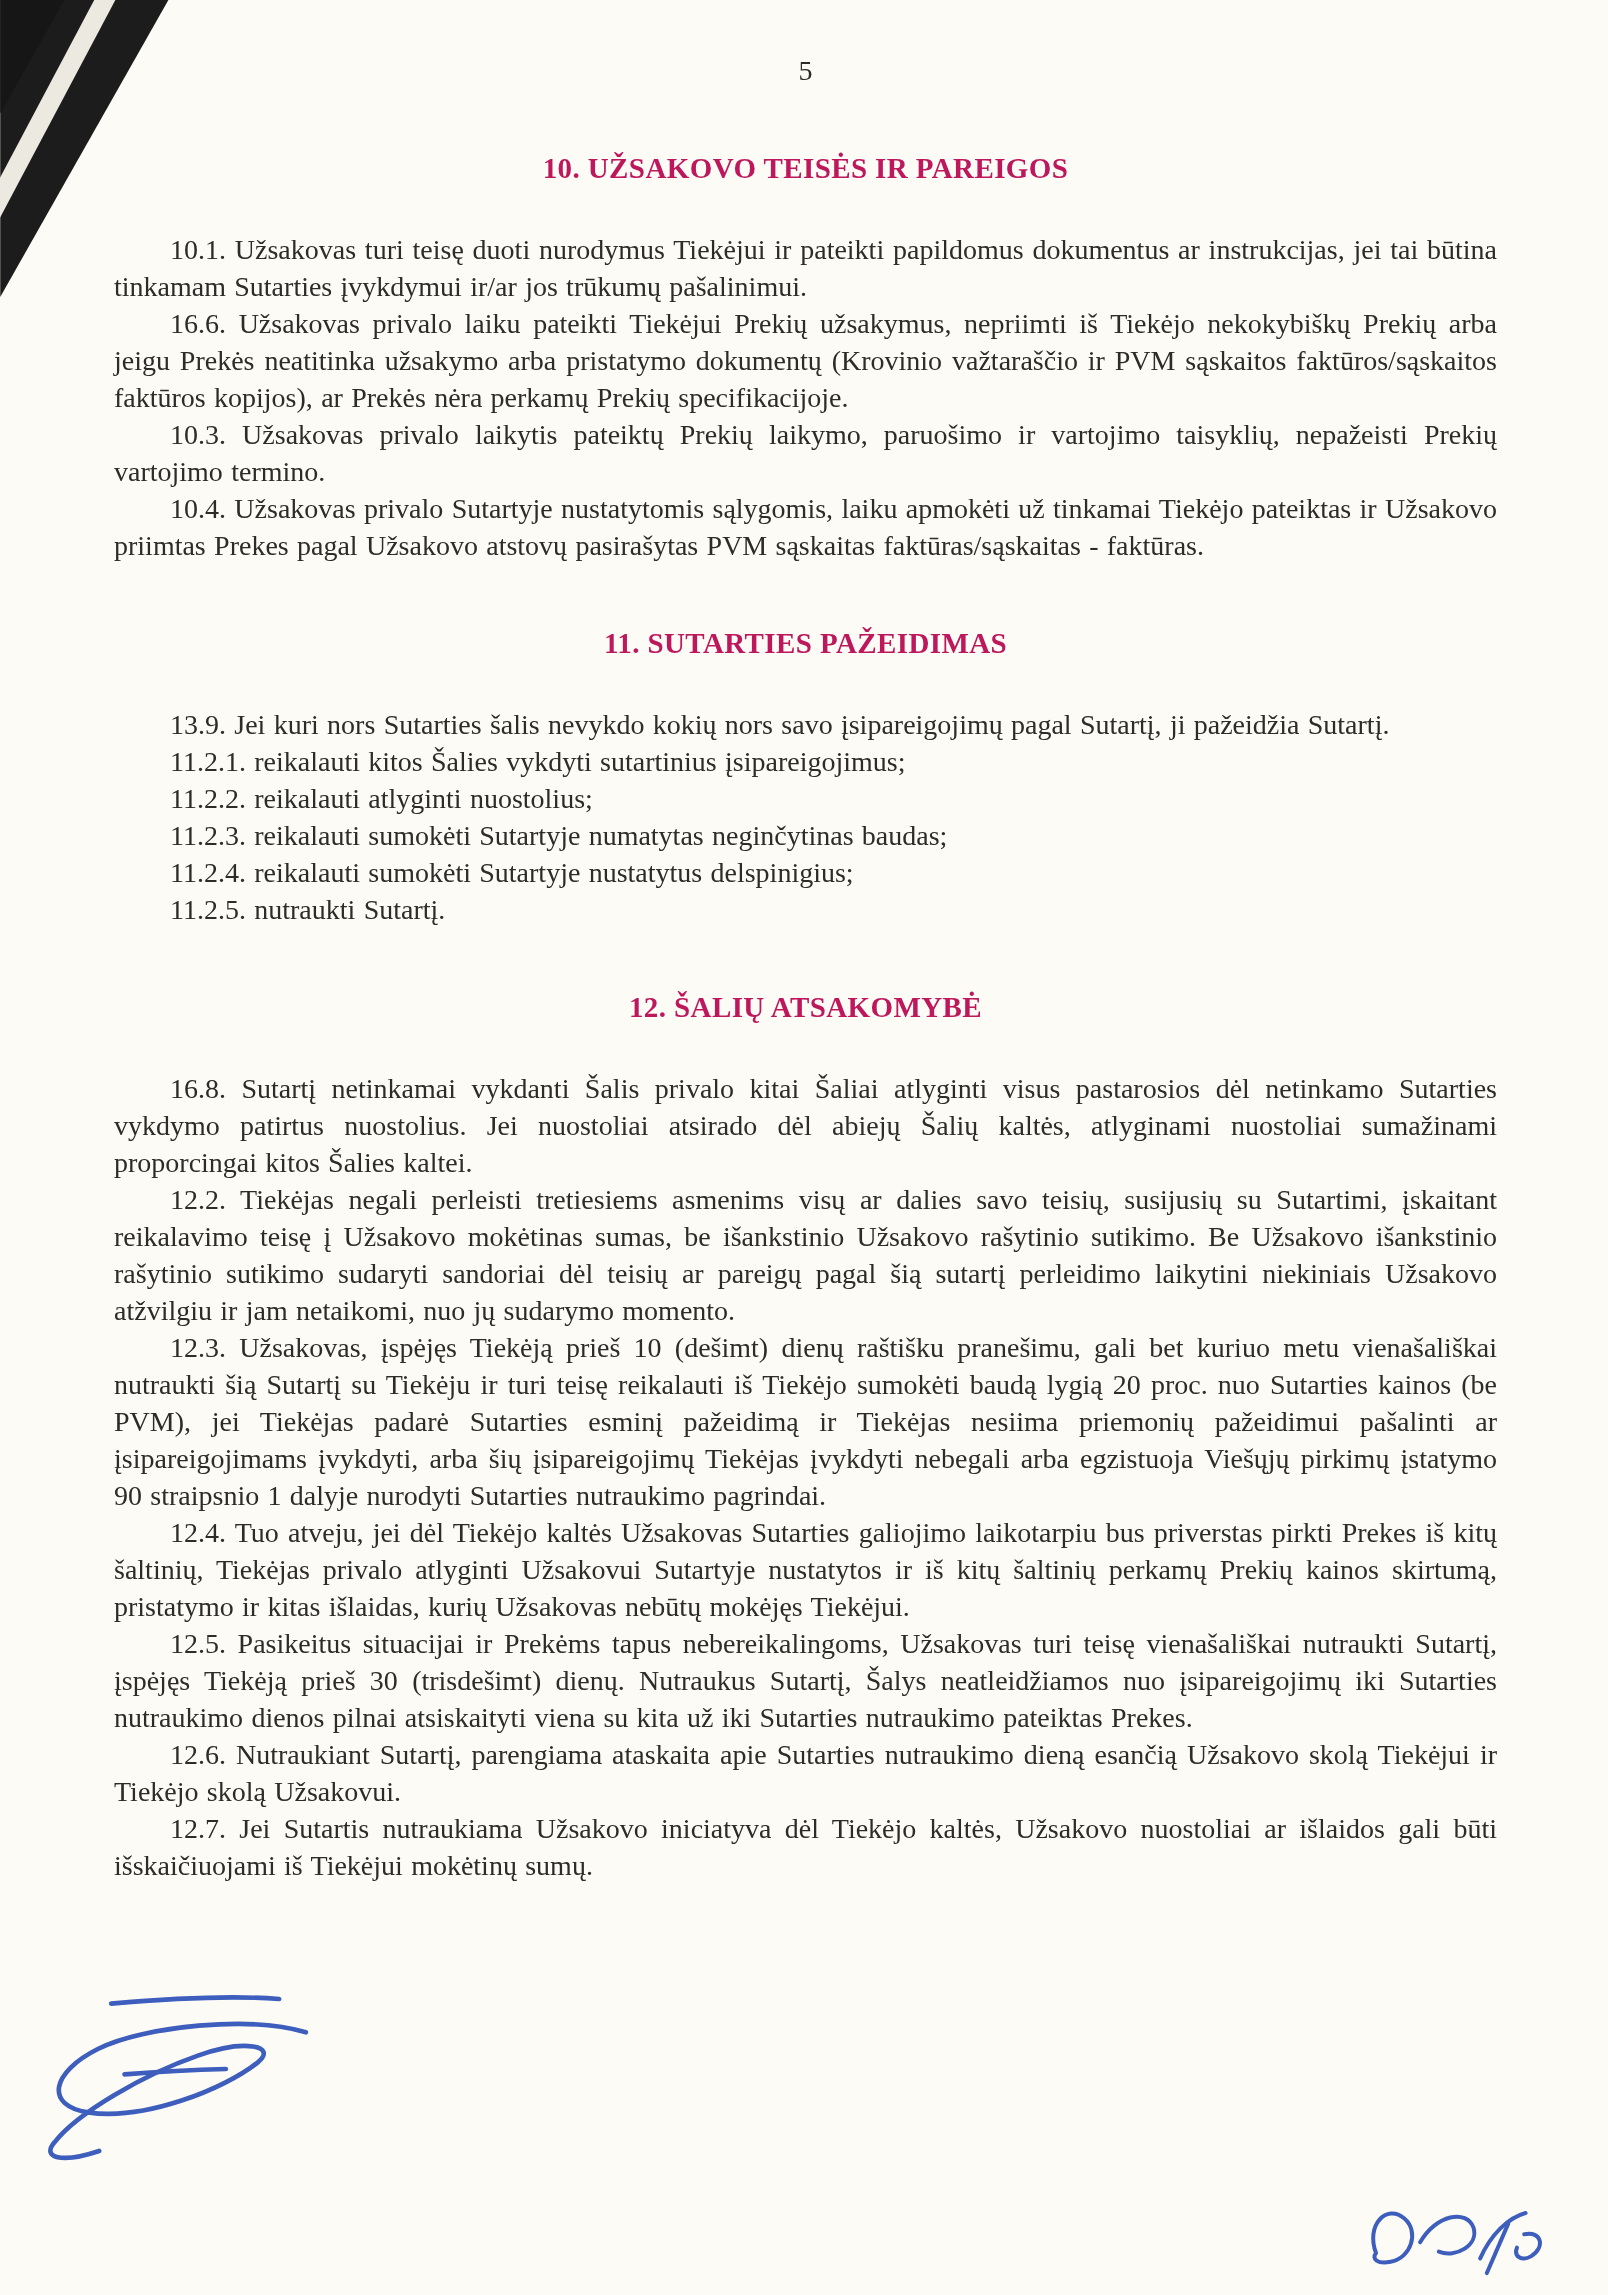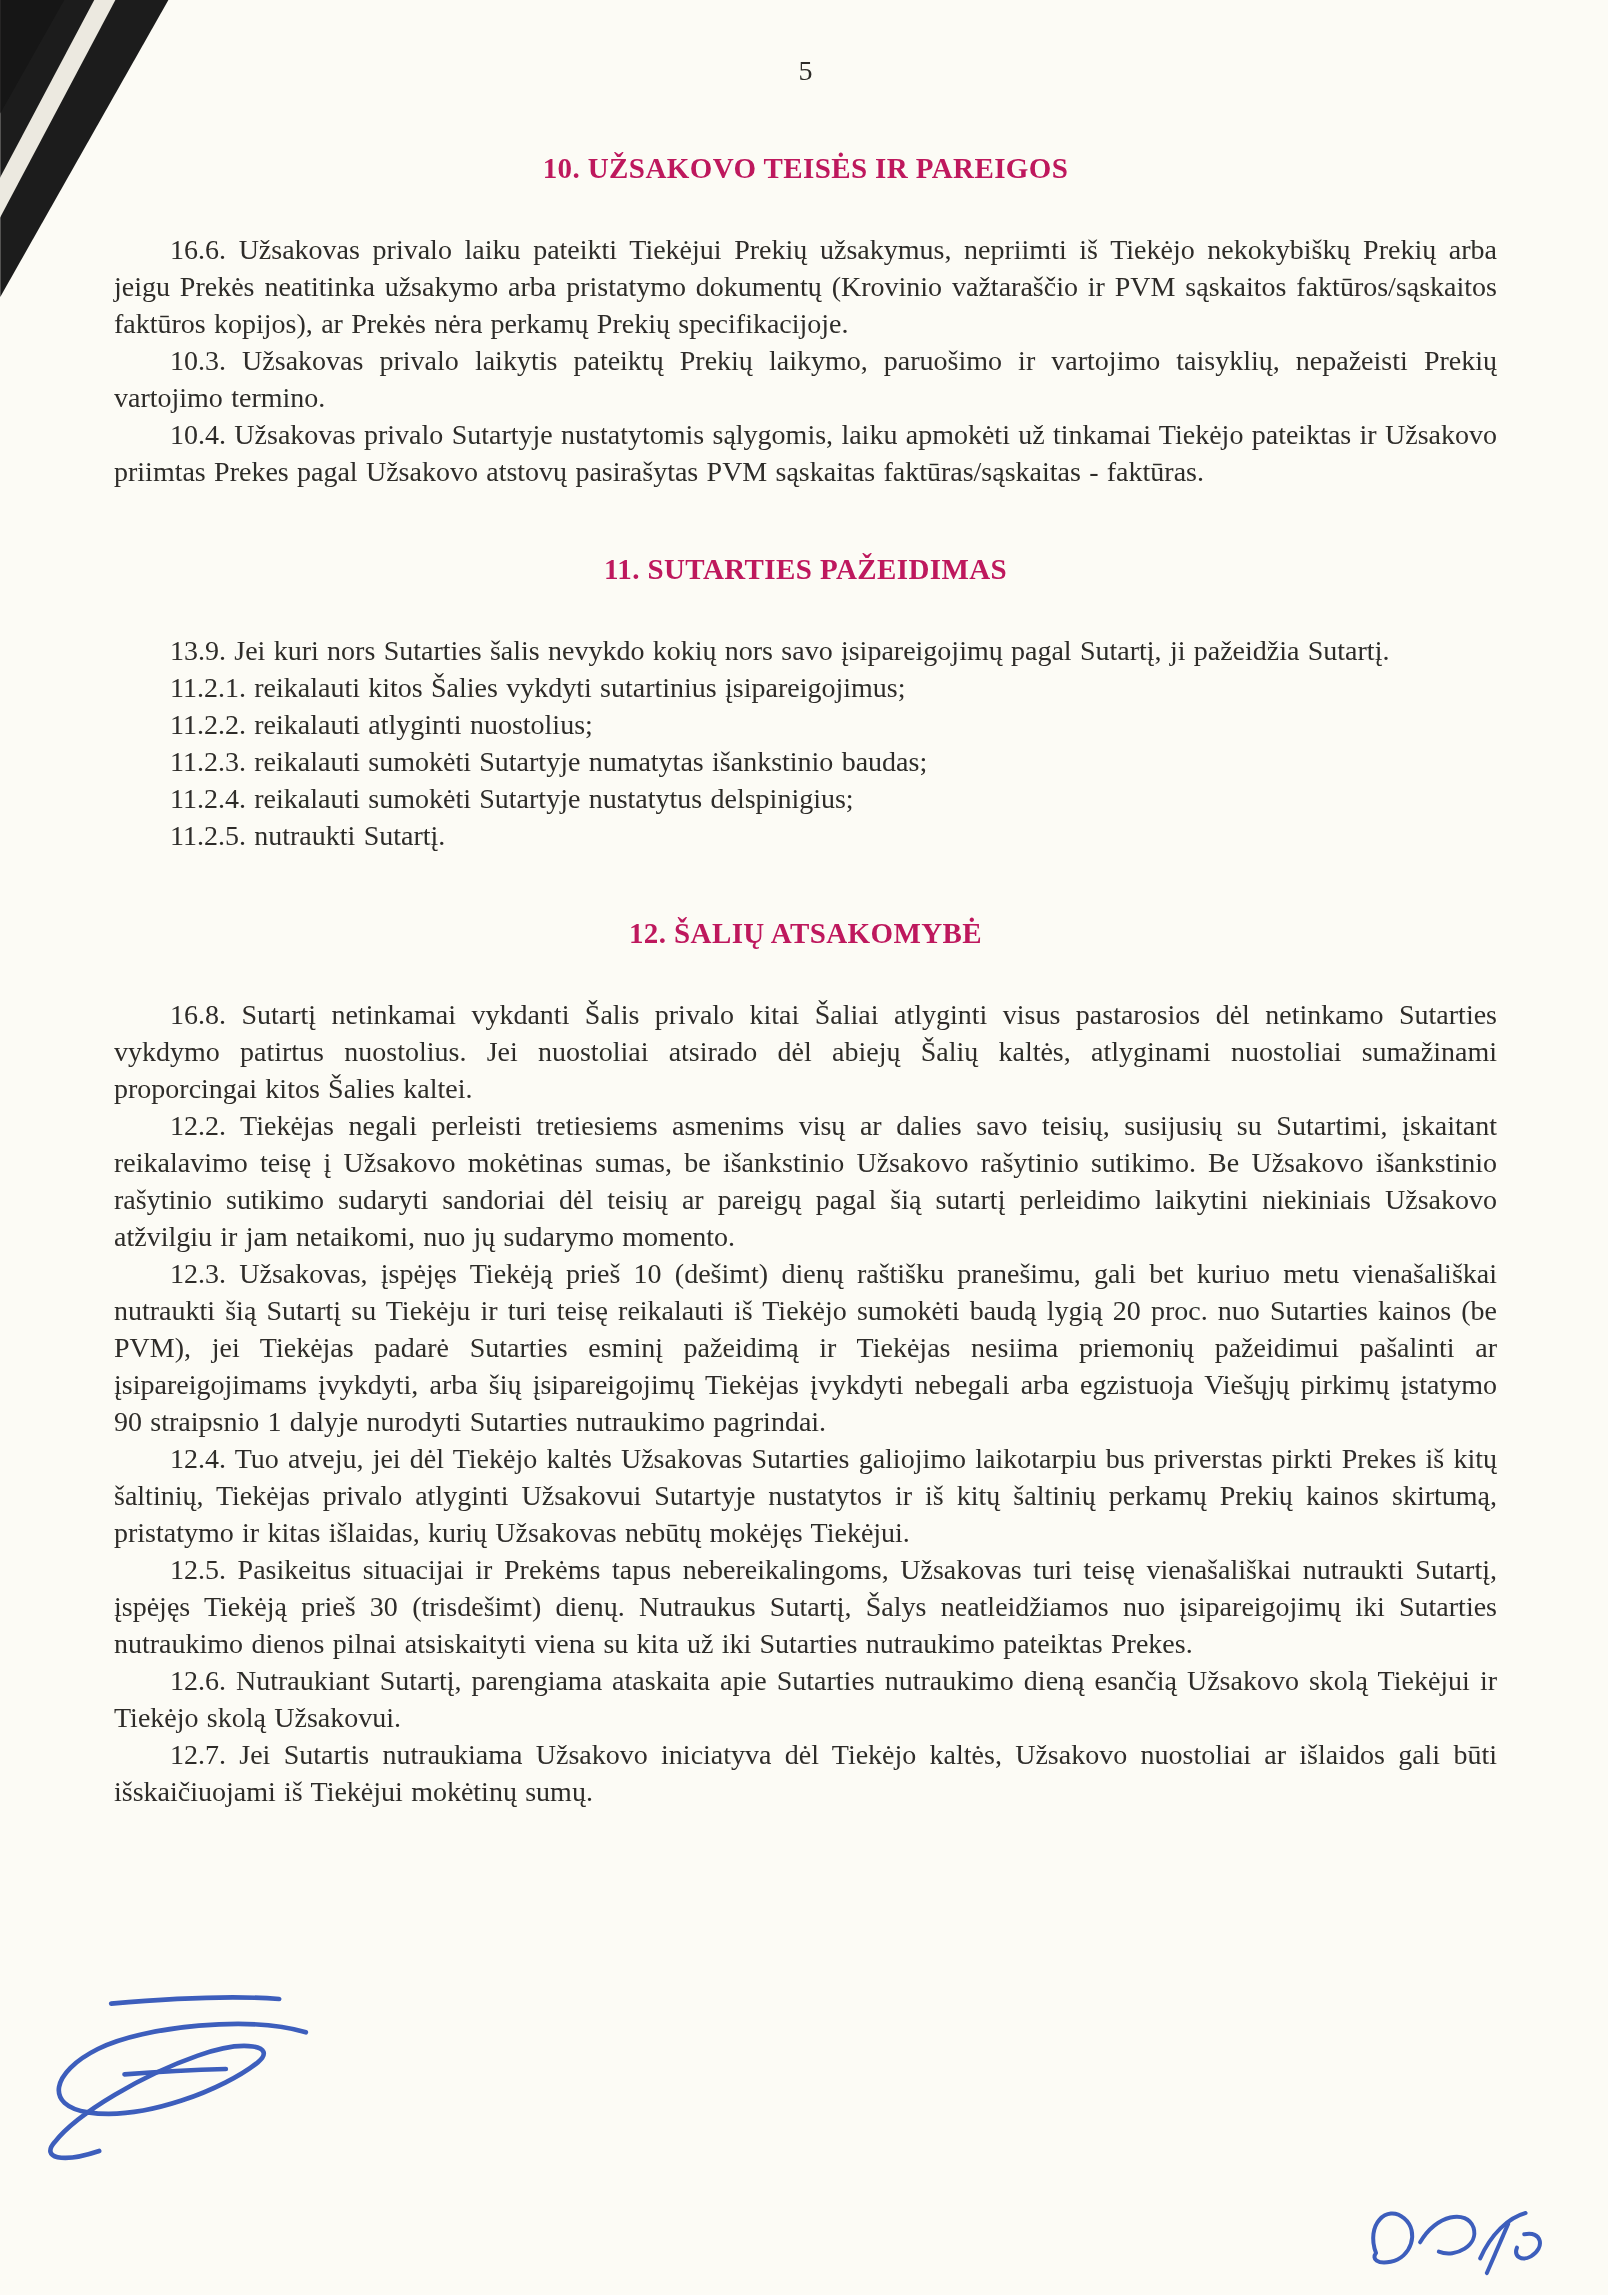--- a/index.html
+++ b/index.html
@@ -64,31 +64,32 @@
   <svg class="corner-artifact" viewBox="0 0 320 520">
     <polygon points="0,0 252,0 0,445" fill="#1c1c1c"></polygon>
     <line x1="162" y1="-10" x2="-14" y2="322" stroke="#ece9e0" stroke-width="28"></line>
     <polygon points="0,0 96,0 0,170" fill="#161616"></polygon>
   </svg>
 
   <div class="page-number">5</div>
 
   <div class="section">
     <div class="sec-heading">10. UŽSAKOVO TEISĖS IR PAREIGOS</div>
+    <p class="para">10.1. Užsakovas turi teisę duoti nurodymus Tiekėjui ir pateikti papildomus dokumentus ar instrukcijas, jei tai būtina tinkamam Sutarties įvykdymui ir/ar jos trūkumų pašalinimui.</p>
     <p class="para">16.6. Užsakovas privalo laiku pateikti Tiekėjui Prekių užsakymus, nepriimti iš Tiekėjo nekokybiškų Prekių arba jeigu Prekės neatitinka užsakymo arba pristatymo dokumentų (Krovinio važtaraščio ir PVM sąskaitos faktūros/sąskaitos faktūros kopijos), ar Prekės nėra perkamų Prekių specifikacijoje.</p>
     <p class="para">10.3. Užsakovas privalo laikytis pateiktų Prekių laikymo, paruošimo ir vartojimo taisyklių, nepažeisti Prekių vartojimo termino.</p>
     <p class="para">10.4. Užsakovas privalo Sutartyje nustatytomis sąlygomis, laiku apmokėti už tinkamai Tiekėjo pateiktas ir Užsakovo priimtas Prekes pagal Užsakovo atstovų pasirašytas PVM sąskaitas faktūras/sąskaitas - faktūras.</p>
   </div>
 
   <div class="section">
     <div class="sec-heading">11. SUTARTIES PAŽEIDIMAS</div>
     <p class="para">13.9. Jei kuri nors Sutarties šalis nevykdo kokių nors savo įsipareigojimų pagal Sutartį, ji pažeidžia Sutartį.</p>
     <p class="para">11.2.1. reikalauti kitos Šalies vykdyti sutartinius įsipareigojimus;</p>
     <p class="para">11.2.2. reikalauti atlyginti nuostolius;</p>
-    <p class="para">11.2.3. reikalauti sumokėti Sutartyje numatytas išankstinio baudas;</p>
+    <p class="para">11.2.3. reikalauti sumokėti Sutartyje numatytas neginčytinas baudas;</p>
     <p class="para">11.2.4. reikalauti sumokėti Sutartyje nustatytus delspinigius;</p>
     <p class="para">11.2.5. nutraukti Sutartį.</p>
   </div>
 
   <div class="section">
     <div class="sec-heading">12. ŠALIŲ ATSAKOMYBĖ</div>
     <p class="para">16.8. Sutartį netinkamai vykdanti Šalis privalo kitai Šaliai atlyginti visus pastarosios dėl netinkamo Sutarties vykdymo patirtus nuostolius. Jei nuostoliai atsirado dėl abiejų Šalių kaltės, atlyginami nuostoliai sumažinami proporcingai kitos Šalies kaltei.</p>
     <p class="para">12.2. Tiekėjas negali perleisti tretiesiems asmenims visų ar dalies savo teisių, susijusių su Sutartimi, įskaitant reikalavimo teisę į Užsakovo mokėtinas sumas, be išankstinio Užsakovo rašytinio sutikimo. Be Užsakovo išankstinio rašytinio sutikimo sudaryti sandoriai dėl teisių ar pareigų pagal šią sutartį perleidimo laikytini niekiniais Užsakovo atžvilgiu ir jam netaikomi, nuo jų sudarymo momento.</p>
     <p class="para">12.3. Užsakovas, įspėjęs Tiekėją prieš 10 (dešimt) dienų raštišku pranešimu, gali bet kuriuo metu vienašališkai nutraukti šią Sutartį su Tiekėju ir turi teisę reikalauti iš Tiekėjo sumokėti baudą lygią 20 proc. nuo Sutarties kainos (be PVM), jei Tiekėjas padarė Sutarties esminį pažeidimą ir Tiekėjas nesiima priemonių pažeidimui pašalinti ar įsipareigojimams įvykdyti, arba šių įsipareigojimų Tiekėjas įvykdyti nebegali arba egzistuoja Viešųjų pirkimų įstatymo 90 straipsnio 1 dalyje nurodyti Sutarties nutraukimo pagrindai.</p>
     <p class="para">12.4. Tuo atveju, jei dėl Tiekėjo kaltės Užsakovas Sutarties galiojimo laikotarpiu bus priverstas pirkti Prekes iš kitų šaltinių, Tiekėjas privalo atlyginti Užsakovui Sutartyje nustatytos ir iš kitų šaltinių perkamų Prekių kainos skirtumą, pristatymo ir kitas išlaidas, kurių Užsakovas nebūtų mokėjęs Tiekėjui.</p>

